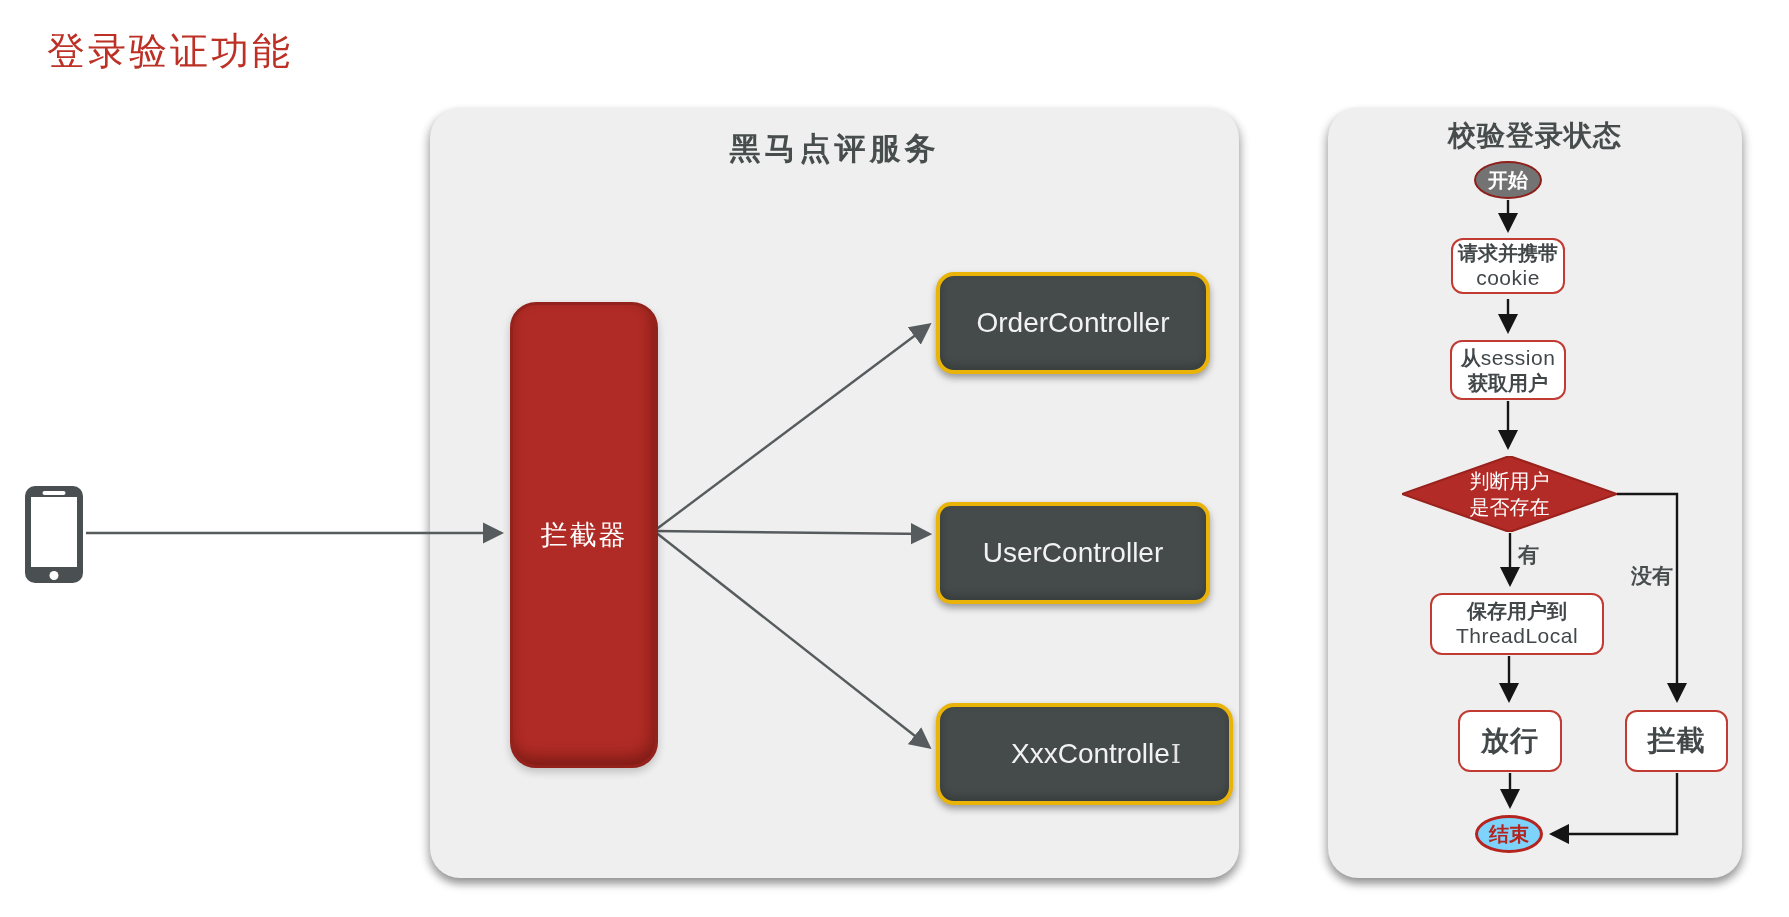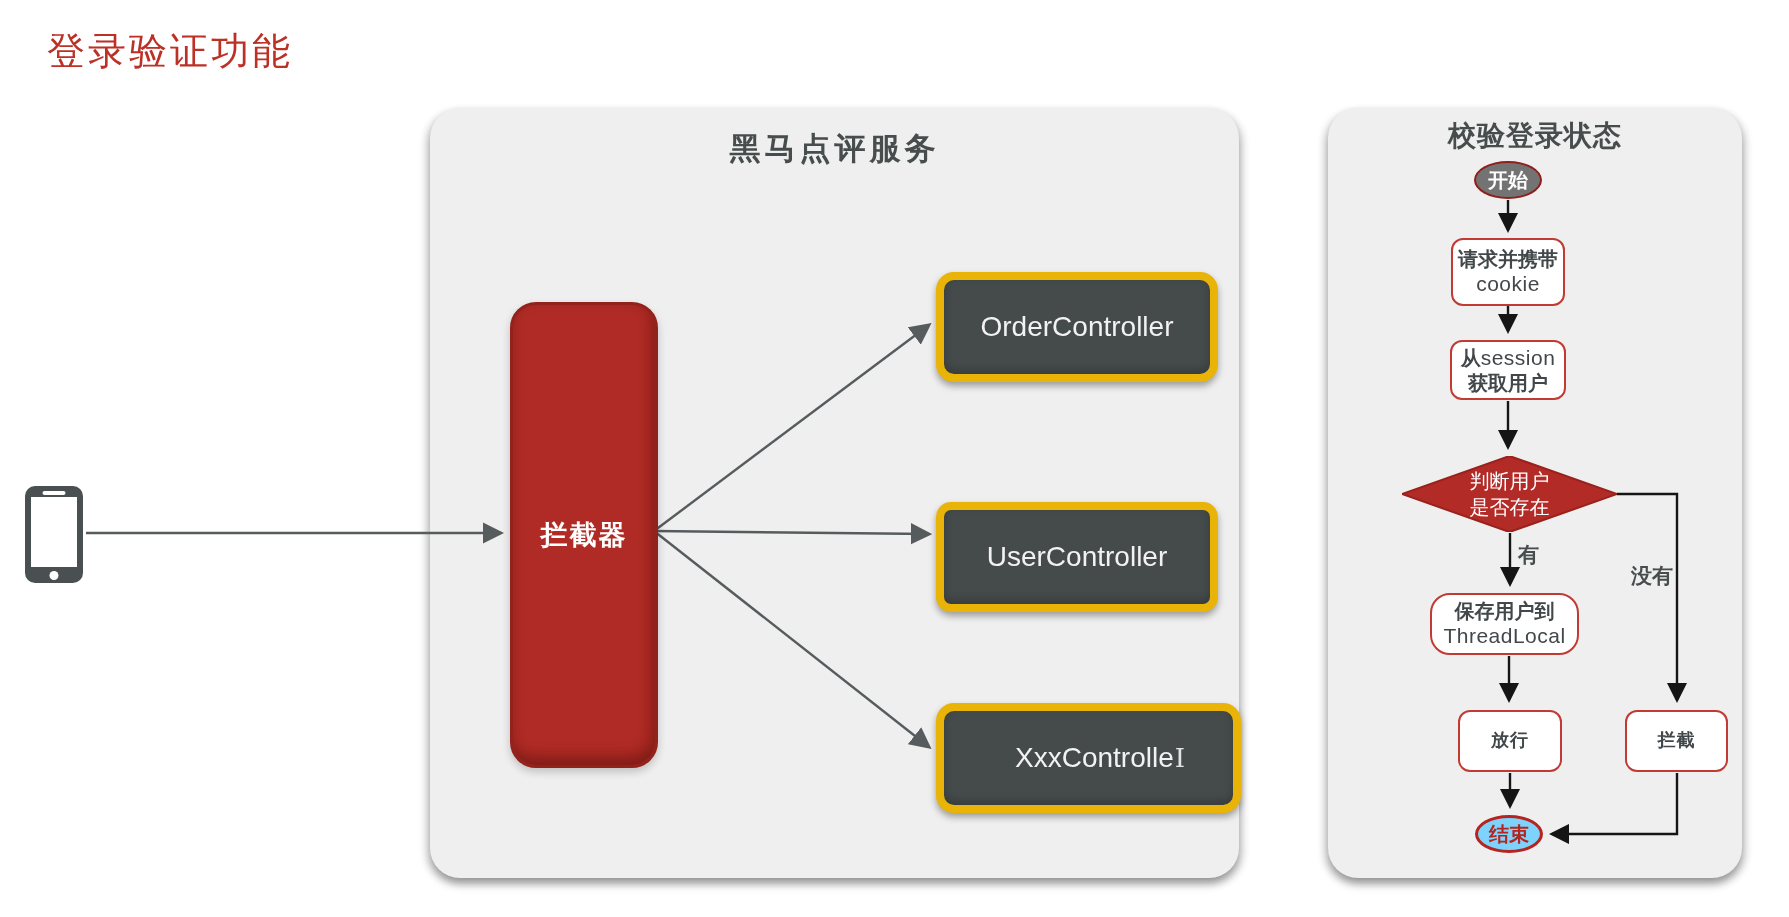--- a/index.html
+++ b/index.html
@@ -23,47 +23,47 @@
   .phone{position:absolute;left:25px;top:486px;width:58px;height:97px;background:#4A5051;border-radius:10px;}
   .phone-speaker{position:absolute;left:50%;transform:translateX(-50%);top:5px;width:23px;height:4px;
     background:#fff;border-radius:2px;}
   .phone-screen{position:absolute;left:6px;right:6px;top:11px;height:70px;background:#fff;}
   .phone-home{position:absolute;left:50%;transform:translateX(-50%);bottom:3px;width:9px;height:9px;
     border-radius:50%;background:#fff;}
 
   
   .interceptor{position:absolute;left:510px;top:302px;width:142px;height:460px;background:#B02B25;
     border:3px solid #93221D;border-radius:26px;display:flex;align-items:center;justify-content:center;
-    color:#fff;font-weight:700;font-size:27px;letter-spacing:2px;
+    color:#fff;font-weight:400;font-size:27px;letter-spacing:2px;
     box-shadow:inset -3px -8px 14px rgba(70,8,5,.45),0 4px 8px rgba(0,0,0,.2);}
 
   
   .controller{position:absolute;left:936px;width:266px;height:94px;background:#454B4B;
-    border:8px solid #eab308;border-radius:18px;display:flex;align-items:center;justify-content:center;
+    border:4px solid #eab308;border-radius:18px;display:flex;align-items:center;justify-content:center;
     color:#F2F2F2;font-size:28px;box-shadow:0 4px 7px rgba(0,0,0,.35),inset 0 -4px 8px rgba(0,0,0,.22);}
   .ctl-order{top:272px;} .ctl-user{top:502px;border-radius:15px;} .ctl-xxx{top:703px;padding-left:23px;}
   .cursor-glyph{font-family:"DejaVu Serif","Liberation Serif",serif;font-size:26px;color:#E3E3E3;margin-left:1px;}
 
   
   .flow-ellipse{position:absolute;border-radius:50%;display:flex;align-items:center;justify-content:center;
     font-weight:700;font-size:20px;box-sizing:border-box;}
   .start-ellipse{left:1474px;top:161px;width:68px;height:38px;background:#737373;border:2px solid #8E1F1A;color:#fff;}
   .end-ellipse{left:1475px;top:815px;width:68px;height:38px;background:#7dd3fc;border:3px solid #B5241E;color:#B5241E;}
 
   .flow-box{position:absolute;background:#fff;border:2.5px solid #C13B33;border-radius:12px;box-sizing:border-box;
     display:flex;flex-direction:column;align-items:center;justify-content:center;color:#42484A;line-height:1.22;}
   .flow-box .zh{font-weight:700;font-size:20px;}
   .flow-box .en{font-weight:400;font-size:21px;letter-spacing:.5px;}
   .line-mixed{display:flex;align-items:baseline;}
-  .box-request{left:1451px;top:238px;width:114px;height:68px;}
+  .box-request{left:1451px;top:238px;width:114px;height:56px;}
   .box-session{left:1450px;top:340px;width:116px;height:60px;}
-  .box-save{left:1430px;top:593px;width:149px;height:62px;border-radius:20px;}
+  .box-save{left:1430px;top:593px;width:174px;height:62px;}
   .box-pass{left:1458px;top:710px;width:104px;height:62px;}
   .box-block{left:1625px;top:710px;width:103px;height:62px;}
-  .box-pass .zh,.box-block .zh{font-size:18px;letter-spacing:1px;}
+  .box-pass .zh,.box-block .zh{font-size:28px;letter-spacing:1px;}
 
   .diamond-wrap{position:absolute;left:1402px;top:456px;width:215px;height:76px;}
   .diamond-wrap svg{position:absolute;left:0;top:0;}
   .diamond-text{position:absolute;left:0;top:0;right:0;bottom:0;display:flex;flex-direction:column;
     align-items:center;justify-content:center;color:#fff;font-weight:400;font-size:20px;line-height:1.3;}
 
   .edge-label{position:absolute;font-weight:700;font-size:21px;color:#474D4D;}
   .label-yes{left:1518px;top:541px;}
   .label-no{left:1631px;top:562px;}
 

